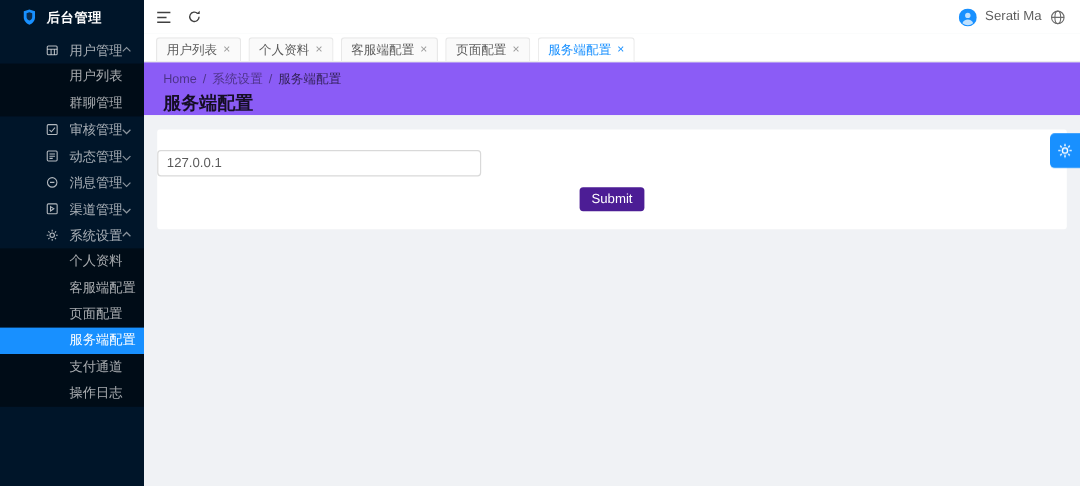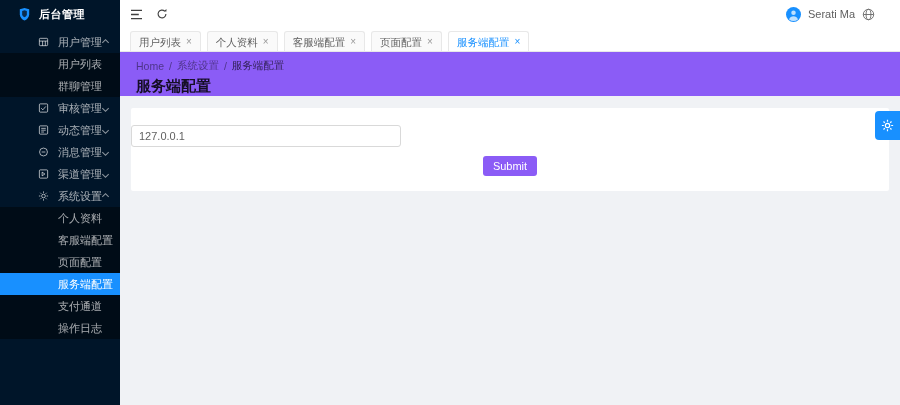--- a/index.html
+++ b/index.html
@@ -24,21 +24,21 @@
   .submenu { background:#000c17; }
   .sub-item { height:22px; line-height:22px; padding-left:58px;
     color:rgba(255,255,255,.65); font-size:11px; cursor:pointer;
     white-space:nowrap; overflow:hidden; }
   .sub-item.active { background:#1890ff; color:#fff; }
 
   
   .main { margin-left:120px; height:405px; display:flex; flex-direction:column; }
 
   .topbar { height:28px; background:#fff; display:flex; align-items:center;
-    padding:0 25px 0 10px; gap:13px; flex:none; }
+    padding:0 12px 0 10px; gap:13px; flex:none; }
   .tb-icon { display:flex; align-items:center; cursor:pointer; }
   .topbar-right { margin-left:auto; display:flex; align-items:center; gap:7px; }
   .user-name { color:rgba(0,0,0,.65); font-size:11px; }
 
   .tabbar { height:24px; background:#fff; border-bottom:1px solid #e8e8e8;
     display:flex; align-items:flex-end; gap:6px; padding:0 0 0 10px; flex:none; }
   .tab { height:20px; line-height:18px; padding:0 8px; background:#fafafa;
     border:1px solid #e8e8e8; border-bottom:none; border-radius:3px 3px 0 0;
     font-size:10.5px; color:rgba(0,0,0,.65); display:flex; align-items:center;
     gap:5px; cursor:pointer; white-space:nowrap; }
@@ -55,21 +55,21 @@
   .content { flex:1; background:#f0f2f5; padding:12px 11px 0; display:flex;
     flex-direction:column; position:relative; }
   .card { background:#fff; height:83px; border-radius:2px; padding-top:17px; flex:none; }
   .form-row { display:flex; align-items:center; }
   .form-label { width:247px; text-align:right; padding-right:8px; font-size:11px;
     color:rgba(0,0,0,.85); white-space:nowrap; }
   .form-input { width:270px; height:22px; border:1px solid #d9d9d9; border-radius:3px;
     padding:0 7px; font-size:11px; color:rgba(0,0,0,.65); outline:none;
     font-family:"Liberation Sans","DejaVu Sans",sans-serif; }
   .submit-row { text-align:center; margin-top:9px; }
-  .submit-btn { height:20px; padding:0 10px; background:#8b5cf6; color:#fff; border:none;
+  .submit-btn { height:20px; padding:0 10px; background:#4c1d95; color:#fff; border:none;
     border-radius:3px; font-size:11px; cursor:pointer;
     font-family:"Liberation Sans","DejaVu Sans",sans-serif; }
 
   .gear-fab { position:fixed; right:0; top:111px; width:25px; height:29px;
     background:#1890ff; border-radius:4px 0 0 4px; display:flex; align-items:center;
     justify-content:center; cursor:pointer; z-index:20; }
 
   .footer { margin-top:auto; text-align:center; padding:12px 0 8px; }
   .footer-links { display:inline-flex; gap:28px; font-size:10.5px; color:rgba(0,0,0,.45); }
   .footer-links span { cursor:pointer; }

